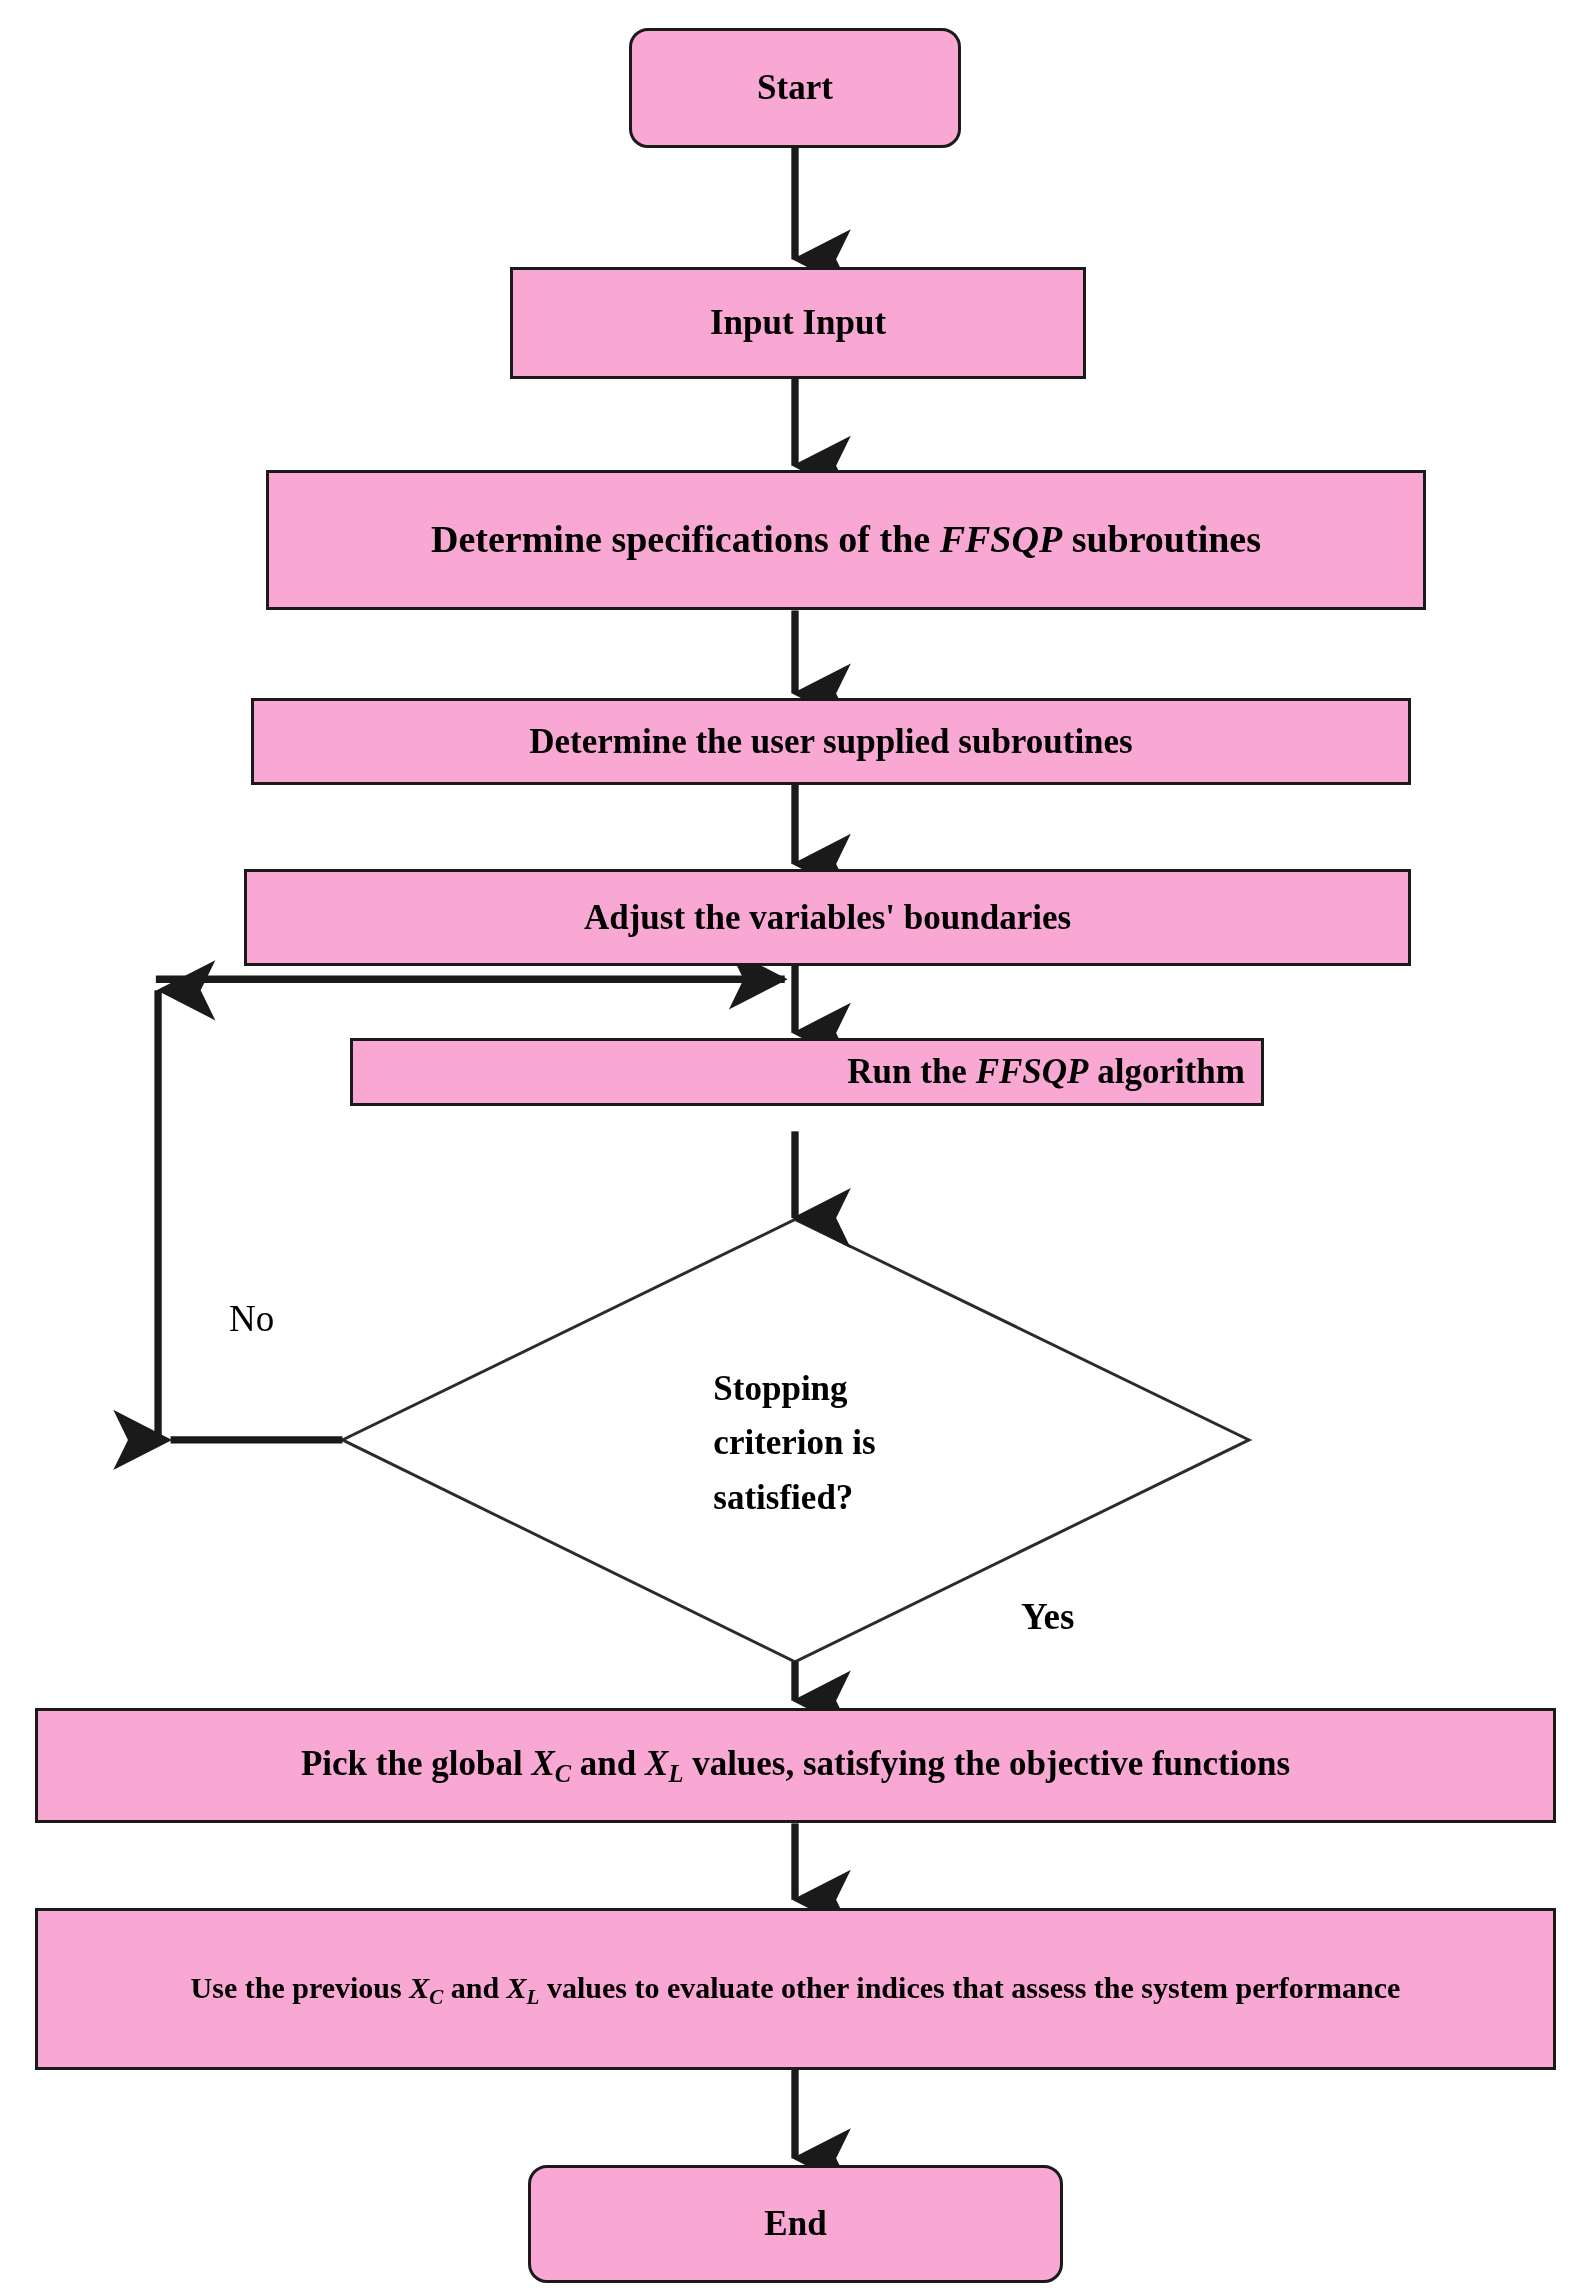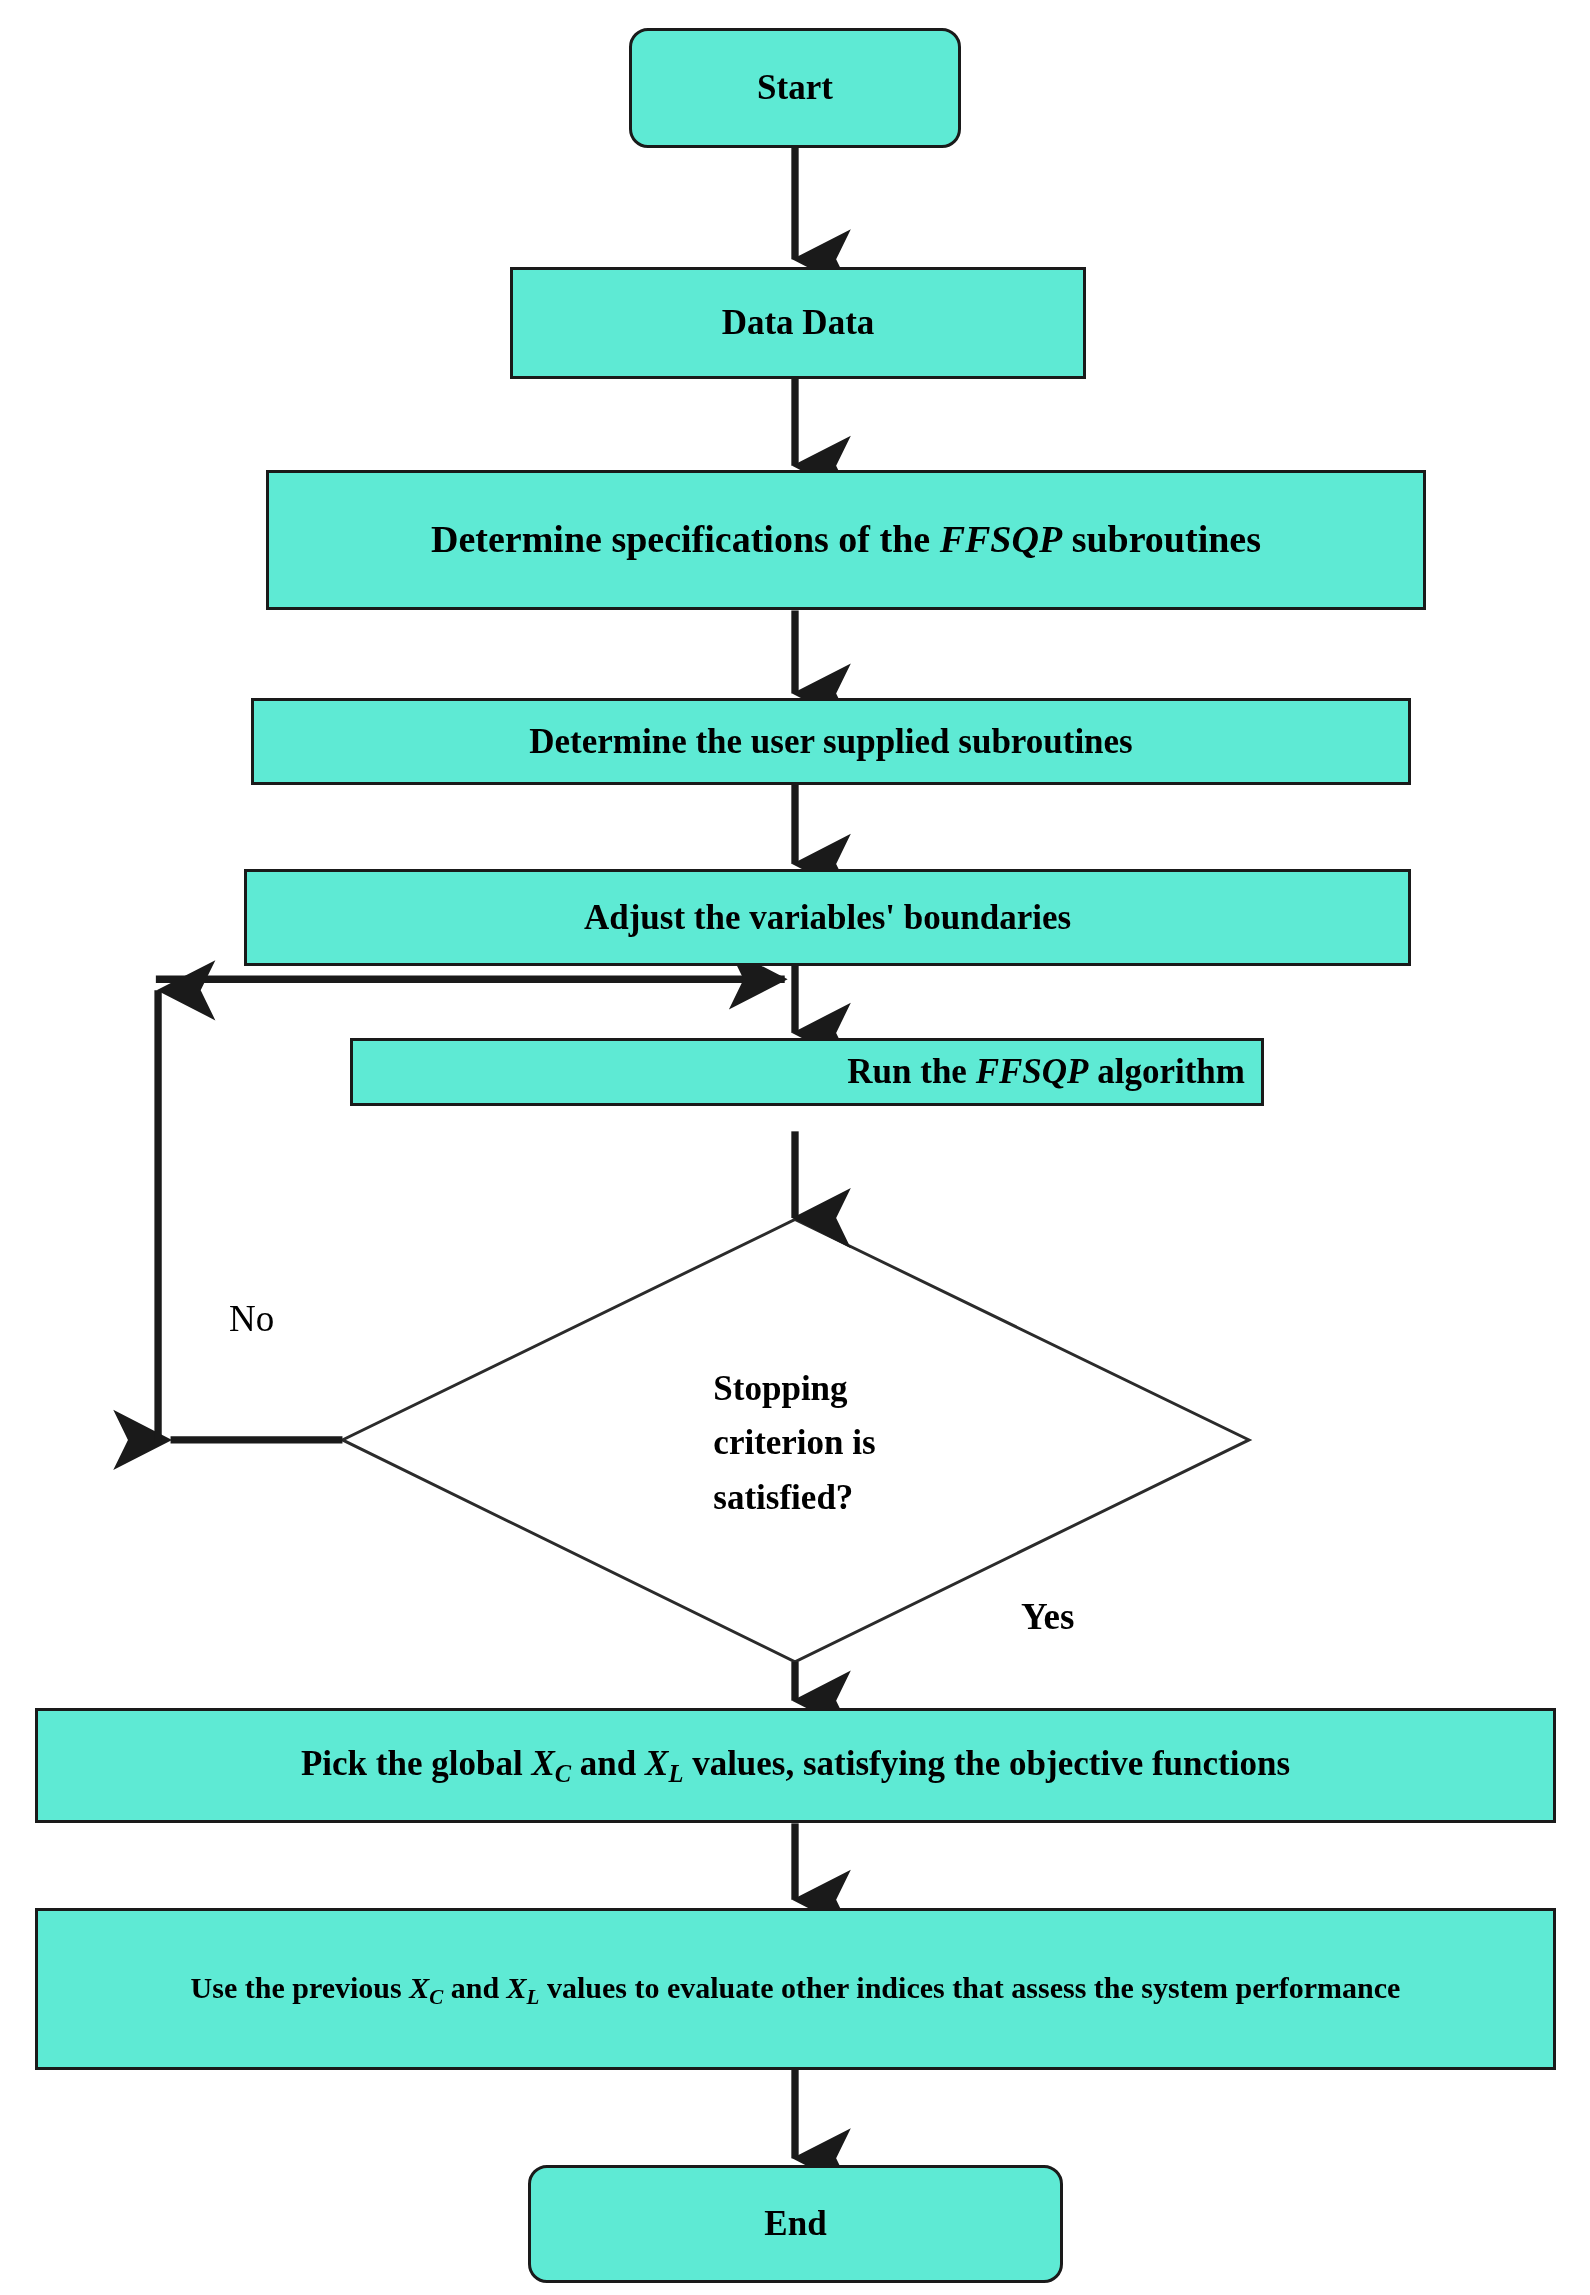--- a/index.html
+++ b/index.html
@@ -24,21 +24,21 @@
     width: 1590px;
     height: 2295px;
   }
   .node {
     position: absolute;
     box-sizing: border-box;
     display: flex;
     align-items: center;
     justify-content: center;
     text-align: center;
-    background: #5eead4;
+    background: #f9a8d4;
     color: #000000;
     font-weight: bold;
     line-height: 1.30;
     z-index: 3;
   }
   .node-proc {
     border: 3.7px solid #1a1a1a;
   }
   .node-term {
     border: 3.7px solid #1a1a1a;
@@ -125,21 +125,21 @@
     <line x1="466" y1="1960" x2="232" y2="1960" stroke="#1a1a1a" stroke-width="10" marker-end="url(#arrow-left)"></line>
     <line x1="215" y1="1963" x2="215" y2="1348" stroke="#1a1a1a" stroke-width="10" marker-end="url(#arrow-up)"></line>
     <line x1="212" y1="1333" x2="1068" y2="1333" stroke="#1a1a1a" stroke-width="10" marker-end="url(#arrow-right)"></line>
   </svg>
 
   <div class="node node-term" style="left:629px; top:28px; width:332px; height:120px; font-size:35px;">
     <span class="node-text">Start</span>
   </div>
 
   <div class="node node-proc" style="left:510px; top:267px; width:576px; height:112px; font-size:35px;">
-    <span class="node-text">Data Data</span>
+    <span class="node-text">Input Input</span>
   </div>
 
   <div class="node node-proc" style="left:251px; top:470px; width:1160px; height:140px; font-size:38px;margin-left:15px;">
     <span class="node-text">Determine specifications of the <i>FFSQP</i> subroutines</span>
   </div>
 
   <div class="node node-proc" style="left:251px; top:698px; width:1160px; height:87px; font-size:35px;">
     <span class="node-text">Determine the user supplied subroutines</span>
   </div>
 

